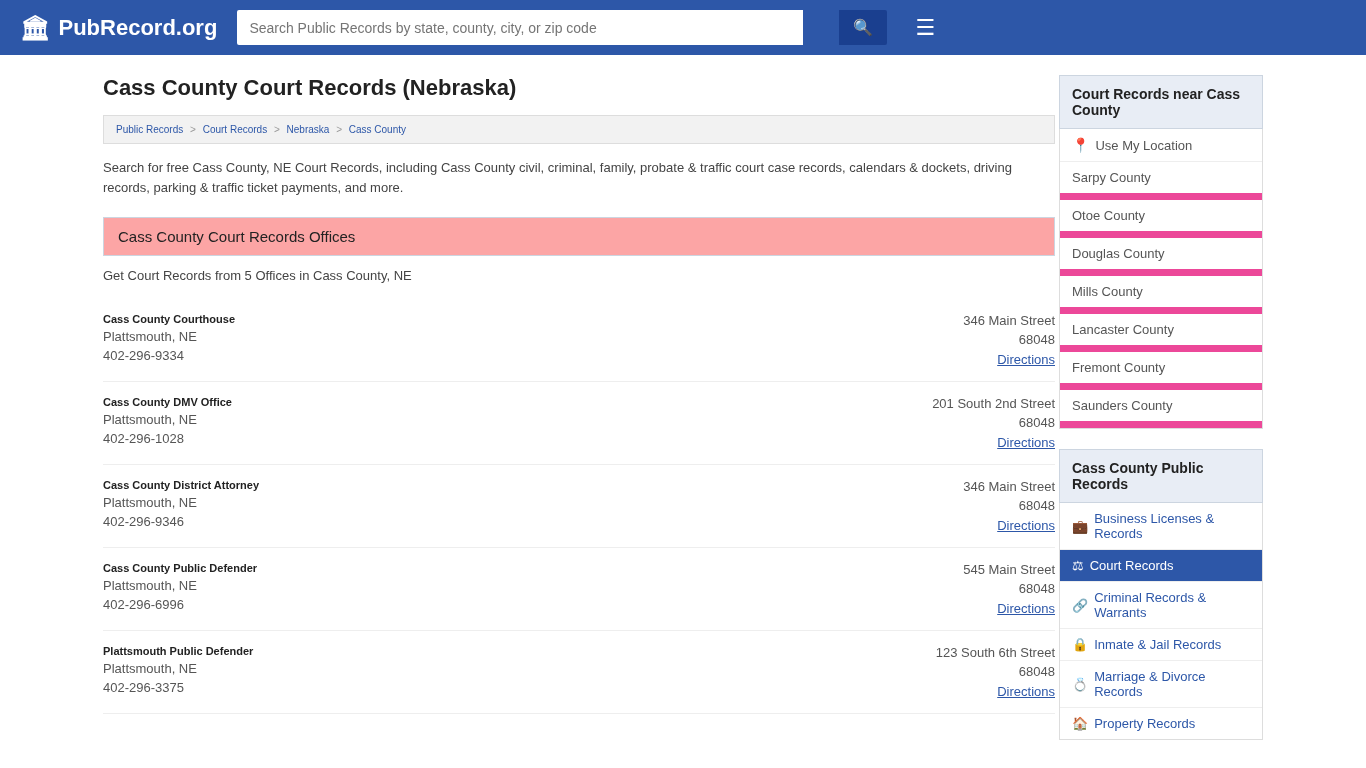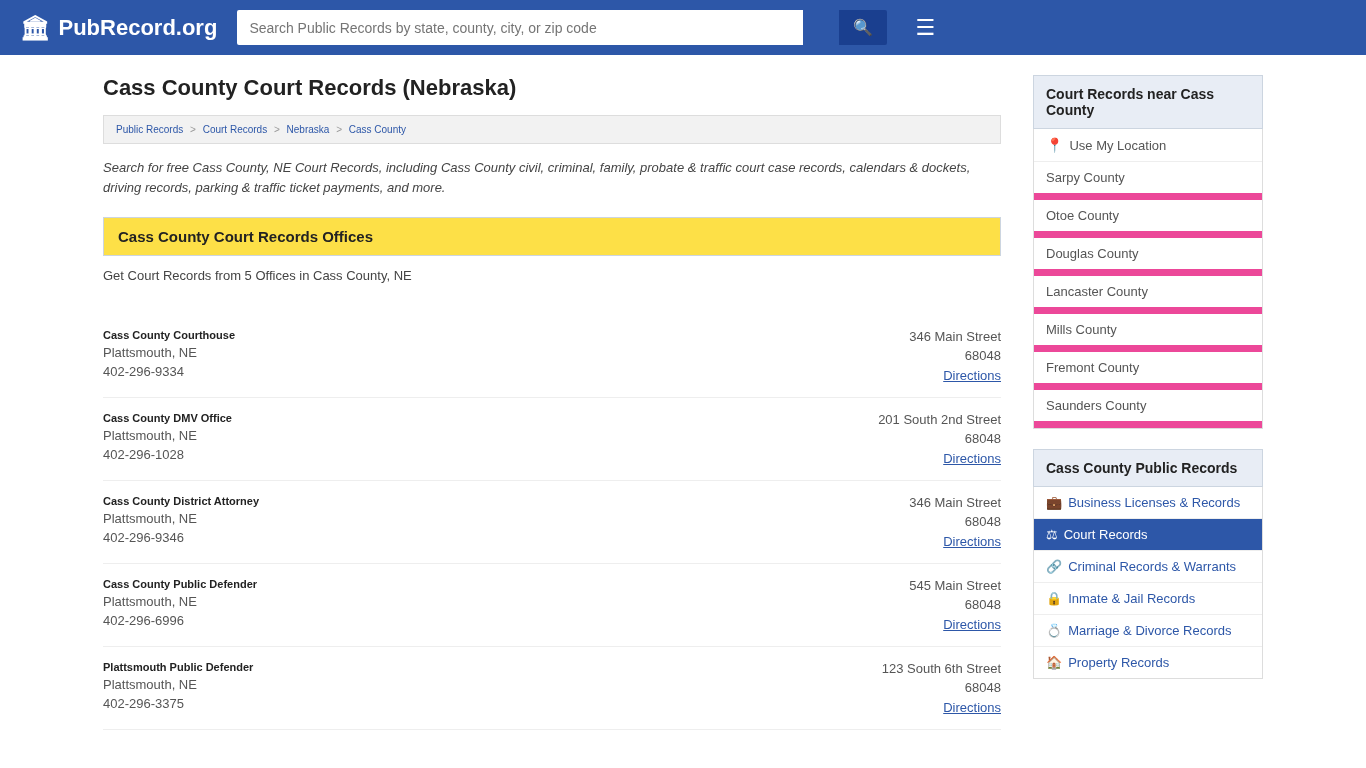--- a/index.html
+++ b/index.html
@@ -92,37 +92,36 @@
     .breadcrumb span {
       margin: 0 4px;
       color: #999;
     }
 
     .description {
       font-size: 13px;
       color: #444;
       margin-bottom: 20px;
       line-height: 1.5;
-      font-style: italic;
     }
 
     .section-header {
-      background: #fde047;
+      background: #fca5a5;
       border: 1px solid #ccd5e0;
       padding: 10px 14px;
       font-size: 15px;
-      font-weight: bold;
+      font-weight: normal;
       color: #222;
       margin-bottom: 12px;
     }
 
     .offices-count {
       font-size: 13px;
       color: #444;
-      margin-bottom: 32px;
+      margin-bottom: 16px;
     }
 
     .office-entry {
       padding: 14px 0;
       border-bottom: 1px solid #eee;
       display: flex;
       justify-content: space-between;
     }
     .office-left {}
     .office-name {
@@ -156,23 +155,22 @@
     }
     .directions-link {
       color: #2d57a8;
       text-decoration: underline;
       font-size: 13px;
       cursor: pointer;
     }
 
     
     .sidebar {
-      width: 230px;
+      width: 204px;
       flex-shrink: 0;
-      margin-left: 28px;
     }
 
     .sidebar-section-header {
       background: #e8edf5;
       border: 1px solid #ccd5e0;
       padding: 10px 12px;
       font-size: 14px;
       font-weight: bold;
       color: #222;
       margin-bottom: 0;
@@ -340,22 +338,22 @@
 
     <div class="sidebar-list">
       <div class="use-location">
         <span class="location-dot">📍</span>
         <span>Use My Location</span>
       </div>
       <div id="nearby-counties">
           <a class="county-link" href="#">Sarpy County</a>
           <a class="county-link" href="#">Otoe County</a>
           <a class="county-link" href="#">Douglas County</a>
+          <a class="county-link" href="#">Mills County</a>
           <a class="county-link" href="#">Lancaster County</a>
-          <a class="county-link" href="#">Mills County</a>
           <a class="county-link" href="#">Fremont County</a>
           <a class="county-link" href="#">Saunders County</a>
         </div>
     </div>
 
     <div class="sidebar-section2">
       <div class="sidebar-section-header">Cass County Public Records</div>
       <ul class="sidebar-list" id="public-records-list">
           <li>
             <a href="#"><span>💼</span> Business Licenses &amp; Records</a>

